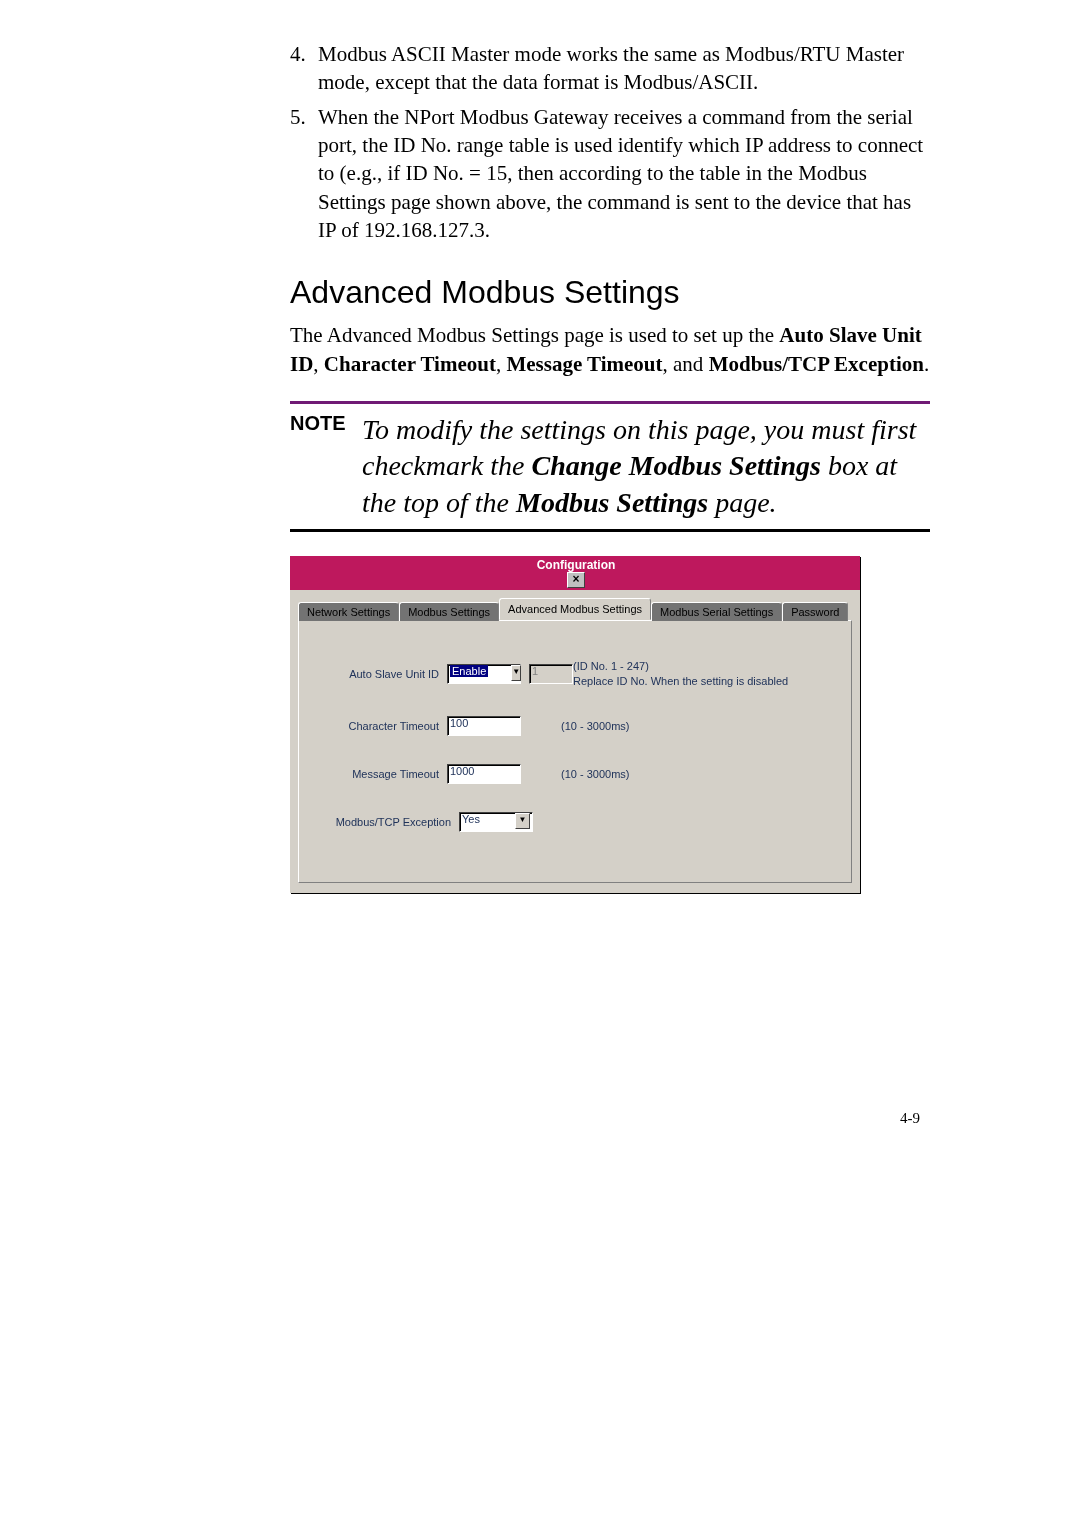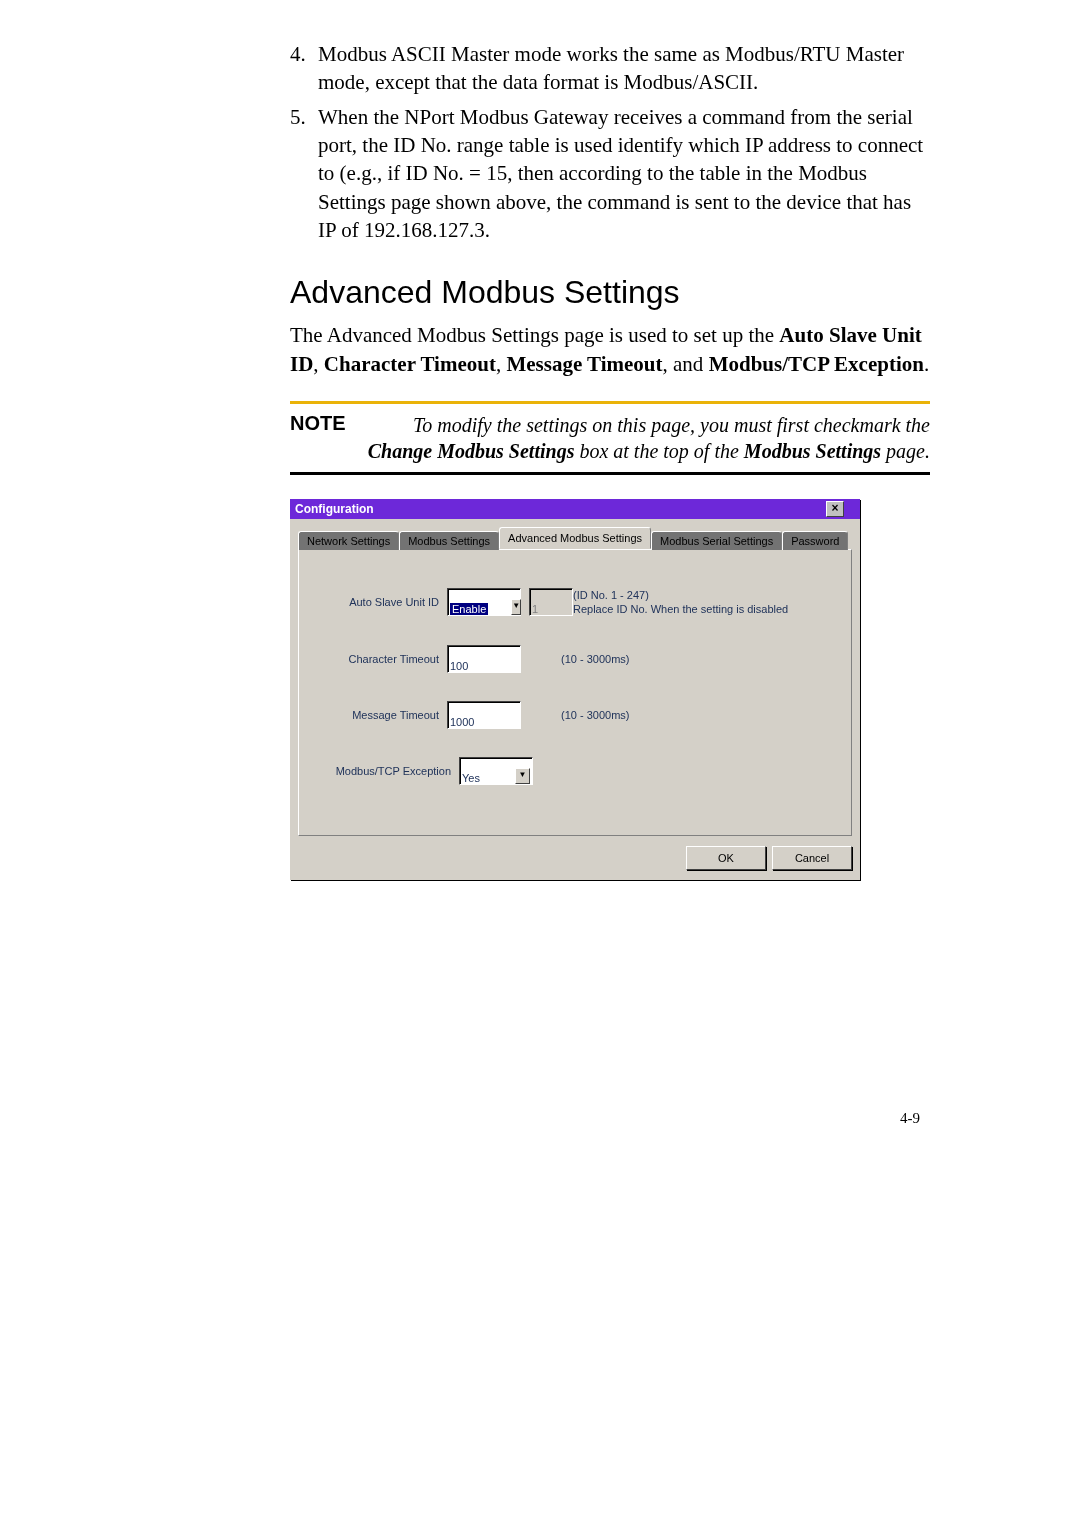--- a/index.html
+++ b/index.html
@@ -32,61 +32,61 @@
     font-size: 32px;
     font-weight: 400;
     margin: 30px 0 10px 0;
   }
   .intro {
     font-size: 21px;
     line-height: 1.35;
     margin-bottom: 23px;
   }
   .note-wrap {
-    border-top: 3px solid #eab308;
+    border-top: 3px solid #701a75;
     border-bottom: 3px solid #000;
     padding: 8px 0;
     margin-bottom: 24px;
   }
   .note-row {
     display: flex;
     align-items: flex-start;
   }
   .note-label {
     font-family: Arial, Helvetica, sans-serif;
     font-weight: bold;
     font-size: 20px;
     width: 72px;
     flex-shrink: 0;
   }
   .note-text {
     font-style: italic;
-    font-size: 20px;
+    font-size: 28px;
     line-height: 1.3;
     flex: 1;
-    text-align: right;
   }
   .note-text .bi { font-weight: bold; font-style: italic; }
 
   
   .dialog {
     width: 570px;
     font-family: Tahoma, Arial, sans-serif;
     font-size: 12px;
     box-shadow: 1px 1px 0 #000;
   }
   .titlebar {
-    background: #6d28d9;
+    background: #be185d;
     color: #fff;
     display: flex;
     align-items: center;
     justify-content: space-between;
-    padding: 2px 16px 2px 5px;
+    padding: 2px 3px 2px 5px;
     font-weight: bold;
     font-size: 12px;
+    flex-direction: column;
   }
   .close-btn {
     width: 18px; height: 16px;
     background: #c0c0c0;
     border: 1px solid #fff;
     border-right-color: #404040;
     border-bottom-color: #404040;
     color: #000;
     font-family: Arial;
     font-size: 12px;
@@ -141,31 +141,31 @@
     margin-bottom: 28px;
     color: #20335a;
     font-size: 11px;
   }
   .form-label {
     width: 118px;
     text-align: right;
     padding-right: 8px;
   }
   .combo, .tinput {
-    height: 28px;
+    height: 20px;
     background: #fff;
     border: 1px solid #808080;
     border-top-color: #404040;
     border-left-color: #404040;
     border-right-color: #fff;
     border-bottom-color: #fff;
     box-shadow: inset 1px 1px 0 #000;
     font-size: 11px;
     display: flex;
-    align-items: flex-end;
+    align-items: flex-start;
     padding: 0 2px;
     gap: 23px;
   }
   .combo {
     width: 74px;
     position: relative;
     justify-content: space-between;
   }
   .combo.sel .combo-text {
     background: #000080;
@@ -301,22 +301,18 @@
 
         <div class="form-row" style="margin-bottom:0">
           <div class="form-label" style="width:130px">Modbus/TCP Exception</div>
           <div class="combo">
             <span>Yes</span>
             <div class="combo-btn">▼</div>
           </div>
         </div>
 
       </div>
-      <div class="dlg-buttons">
-        <div class="btn">OK</div>
-        <div class="btn">Cancel</div>
-      </div>
     </div>
   </div>
 
 </div>
 
 <div class="pagenum">4-9</div>
 
 </body></html>

